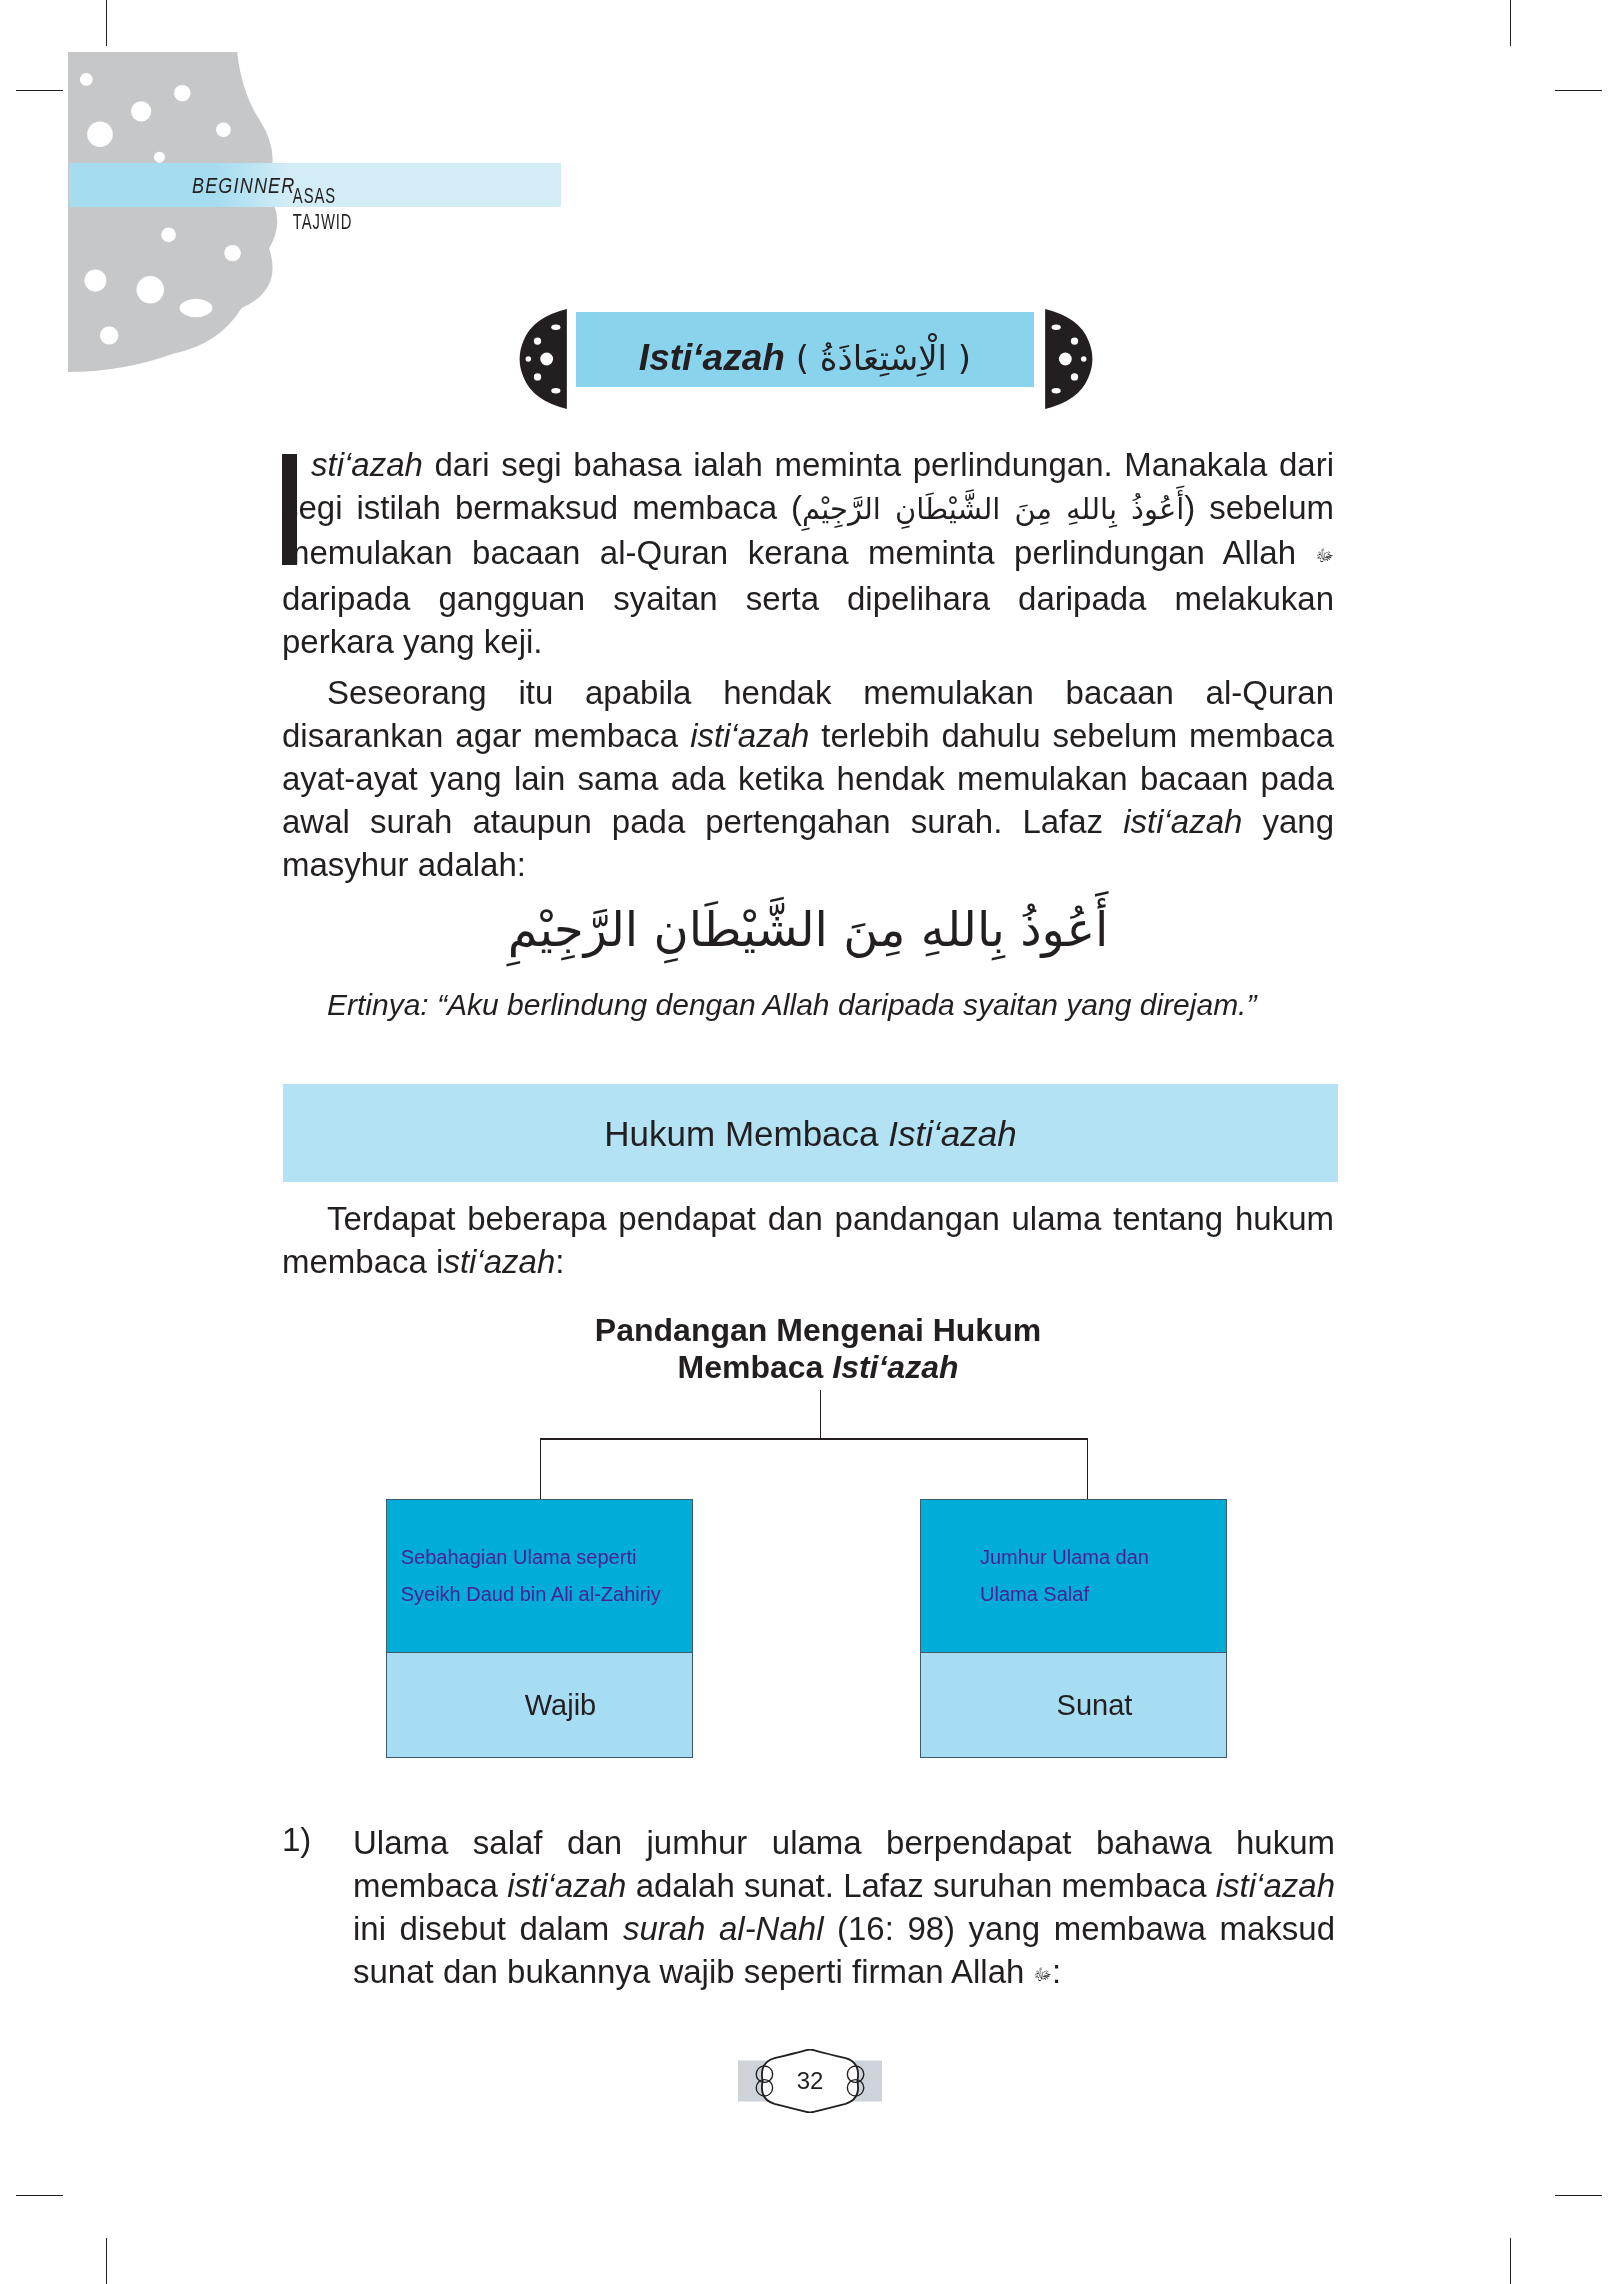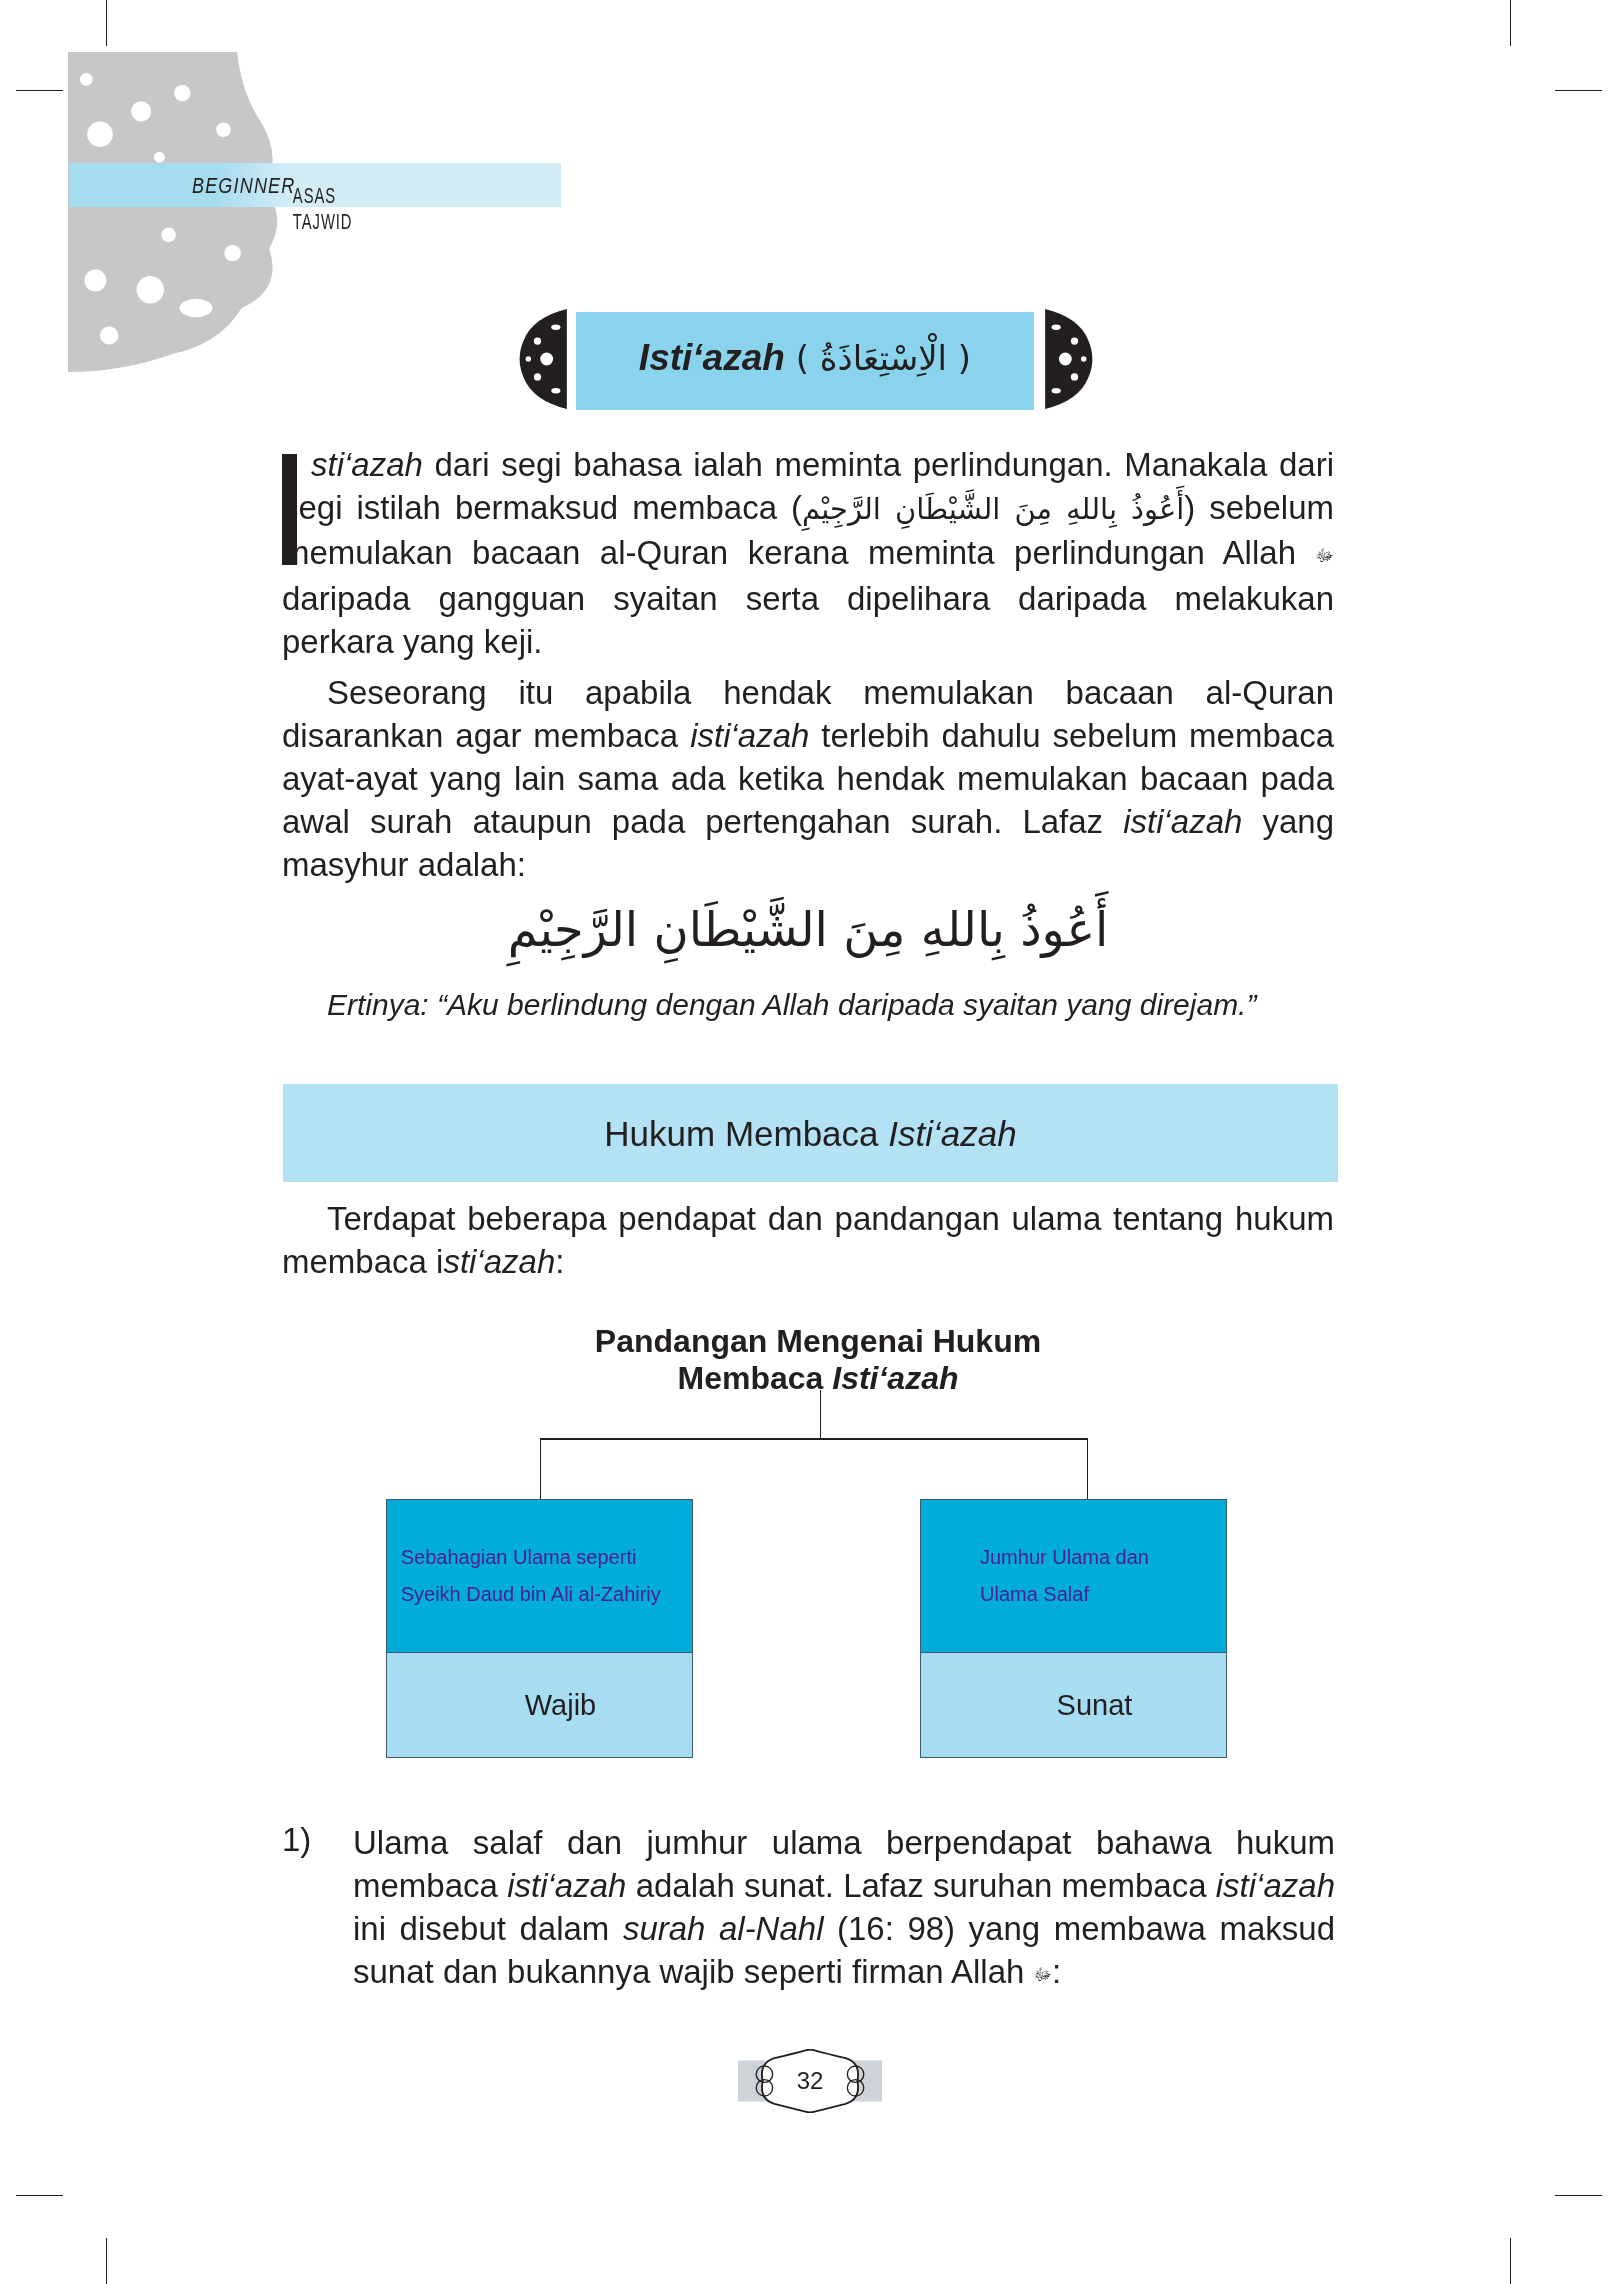--- a/index.html
+++ b/index.html
@@ -9,21 +9,21 @@
 
     
     .pattern-corner { position:absolute; left:68px; top:52px; width:224px; height:320px; }
     .running-head { position:absolute; left:69px; top:163px; width:492px; height:44px;
       background:linear-gradient(90deg,#a6dcef 0%,#a6dcef 30%,#d3edf7 45%,#d3edf7 100%); }
     .running-head span { position:absolute; left:123px; top:10px; font-size:22px; letter-spacing:1.4px;
       color:#231f20; font-family:"Liberation Sans Narrow","Liberation Sans", sans-serif; transform:scaleX(0.82); transform-origin:left center; }
     .running-head em { font-style:italic; }
 
     
-    .title-box { position:absolute; left:576px; top:312px; width:458px; height:98px; background:#8ad3ec; }
+    .title-box { position:absolute; left:576px; top:312px; width:458px; height:75px; background:#8ad3ec; }
     .title-text { position:absolute; left:0; right:0; top:25px; text-align:center; font-size:37px; font-weight:bold; font-style:italic; color:#231f20; white-space:nowrap; }
     .title-text .ar { font-style:normal; font-weight:normal; font-size:34px; font-family:"DejaVu Sans", sans-serif; }
     .ornament { position:absolute; top:309px; width:48px; height:100px; }
 
     
     .para { position:absolute; left:282px; width:1052px; font-size:33px; line-height:43px; text-align:justify; text-align-last:left; }
     .para i { }
     .dropbar { position:absolute; left:282px; top:454px; width:15px; height:111px; background:#231f20; }
     .indent { text-indent:45px; }
     .ar-inline { font-family:"DejaVu Sans", sans-serif; font-size:29px; }
@@ -31,21 +31,21 @@
 
     .ayat { position:absolute; left:282px; width:1052px; top:895px; text-align:center; direction:rtl;
       font-family:"DejaVu Sans", sans-serif; font-size:48px; line-height:69px; }
     .ertinya { position:absolute; left:327px; top:988px; font-size:30px; font-style:italic; }
 
     .section-bar { position:absolute; left:283px; top:1084px; width:1055px; height:98px; background:#b2e2f3; }
     .section-bar div { position:absolute; left:0; right:0; top:30px; text-align:center; font-size:35px; font-weight:normal; }
     .section-bar i { font-style:italic; }
 
     
-    .diagram-title { position:absolute; left:457px; width:722px; top:1312px; text-align:center; font-size:32px; font-weight:bold; line-height:37px;margin-top:11px; }
+    .diagram-title { position:absolute; left:457px; width:722px; top:1312px; text-align:center; font-size:32px; font-weight:bold; line-height:37px; }
     .diagram-title i { font-style:italic; }
     .line { position:absolute; background:#231f20; }
     .node-top { position:absolute; width:307px; height:154px; background:#00acd8; border:0.9px solid #3d5b6b;
       color:#4c1d95; font-size:20px; line-height:37px; display:flex; align-items:center; justify-content:center; box-sizing:border-box; }
     .node-bottom { position:absolute; width:307px; height:105px; background:#a7ddf2; border:0.9px solid #3d5b6b; border-top:none;
       color:#231f20; font-size:29px; text-align:center; display:flex; align-items:center; justify-content:center; box-sizing:border-box;padding-left:42px; }
 
     .list-num { position:absolute; left:282px; top:1821px; font-size:33px; }
     .list-body { position:absolute; left:353px; width:982px; top:1821px; font-size:33px; line-height:43px; text-align:justify; text-align-last:left; }
     .list-body i { font-style:italic; }

